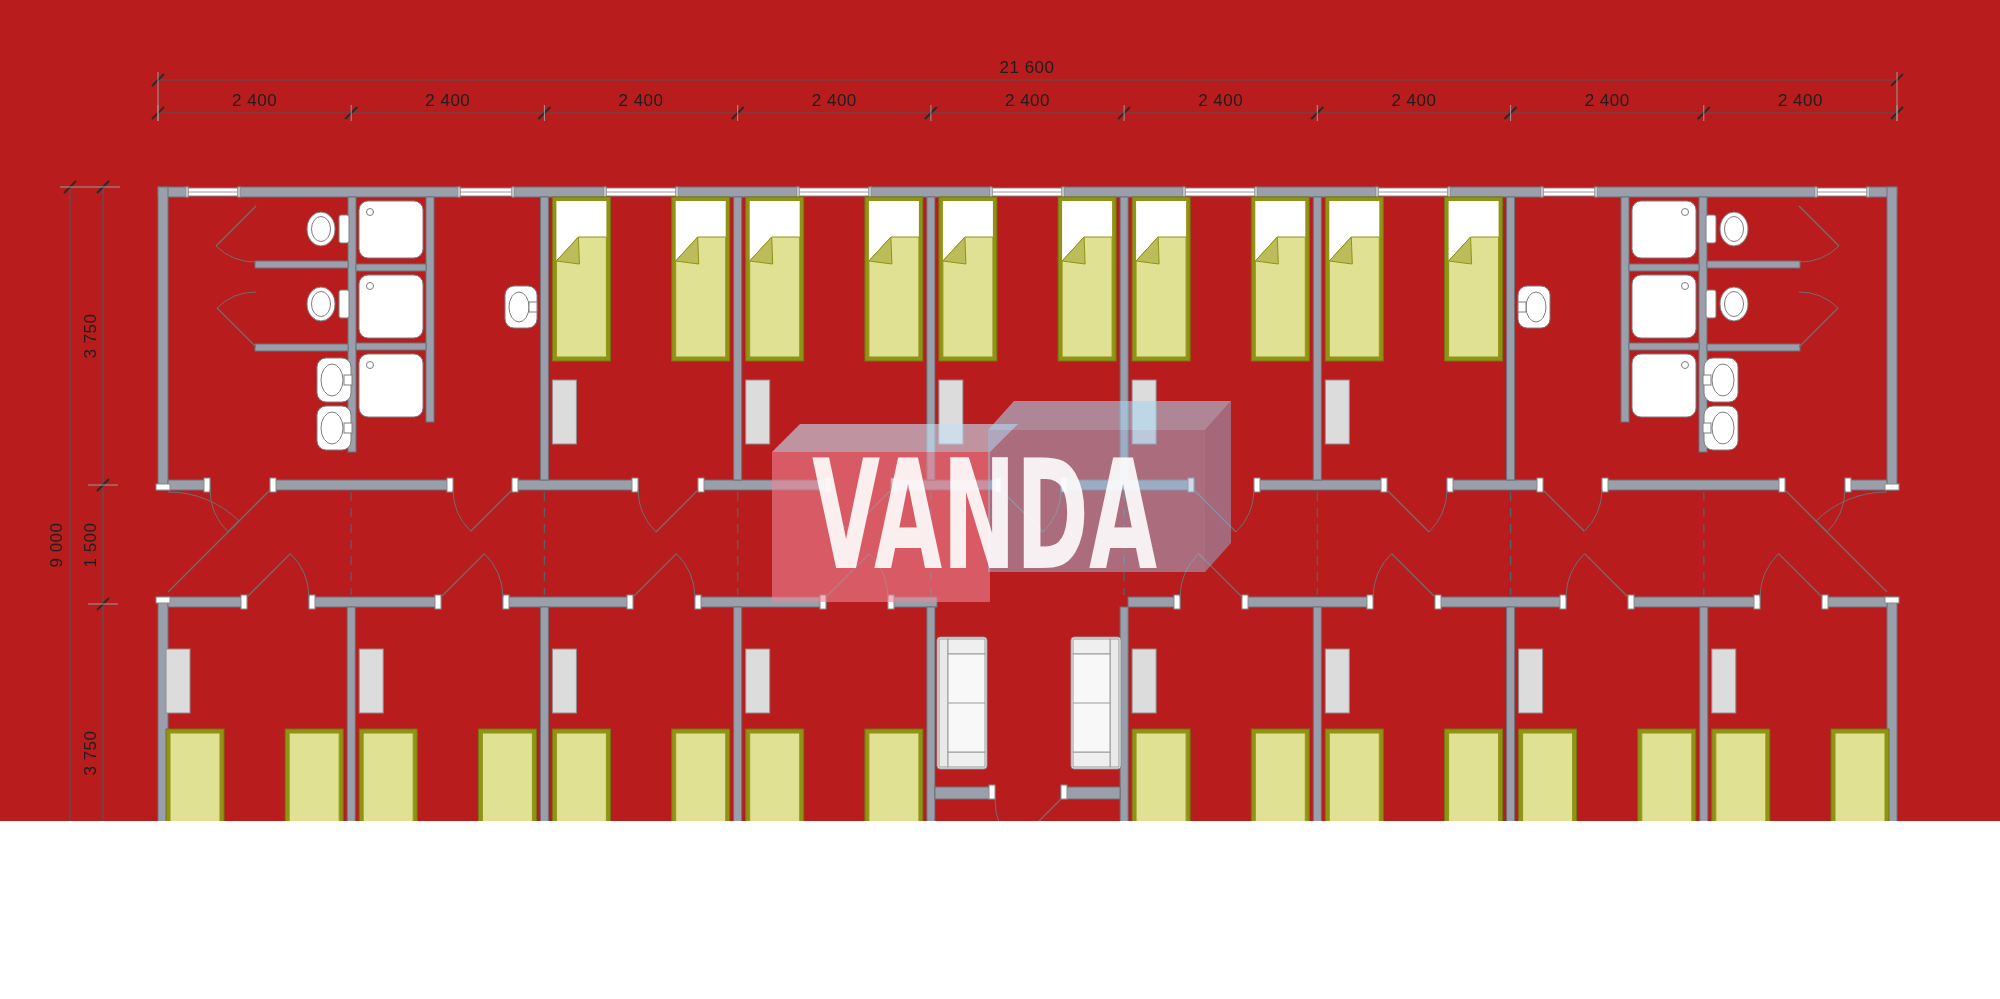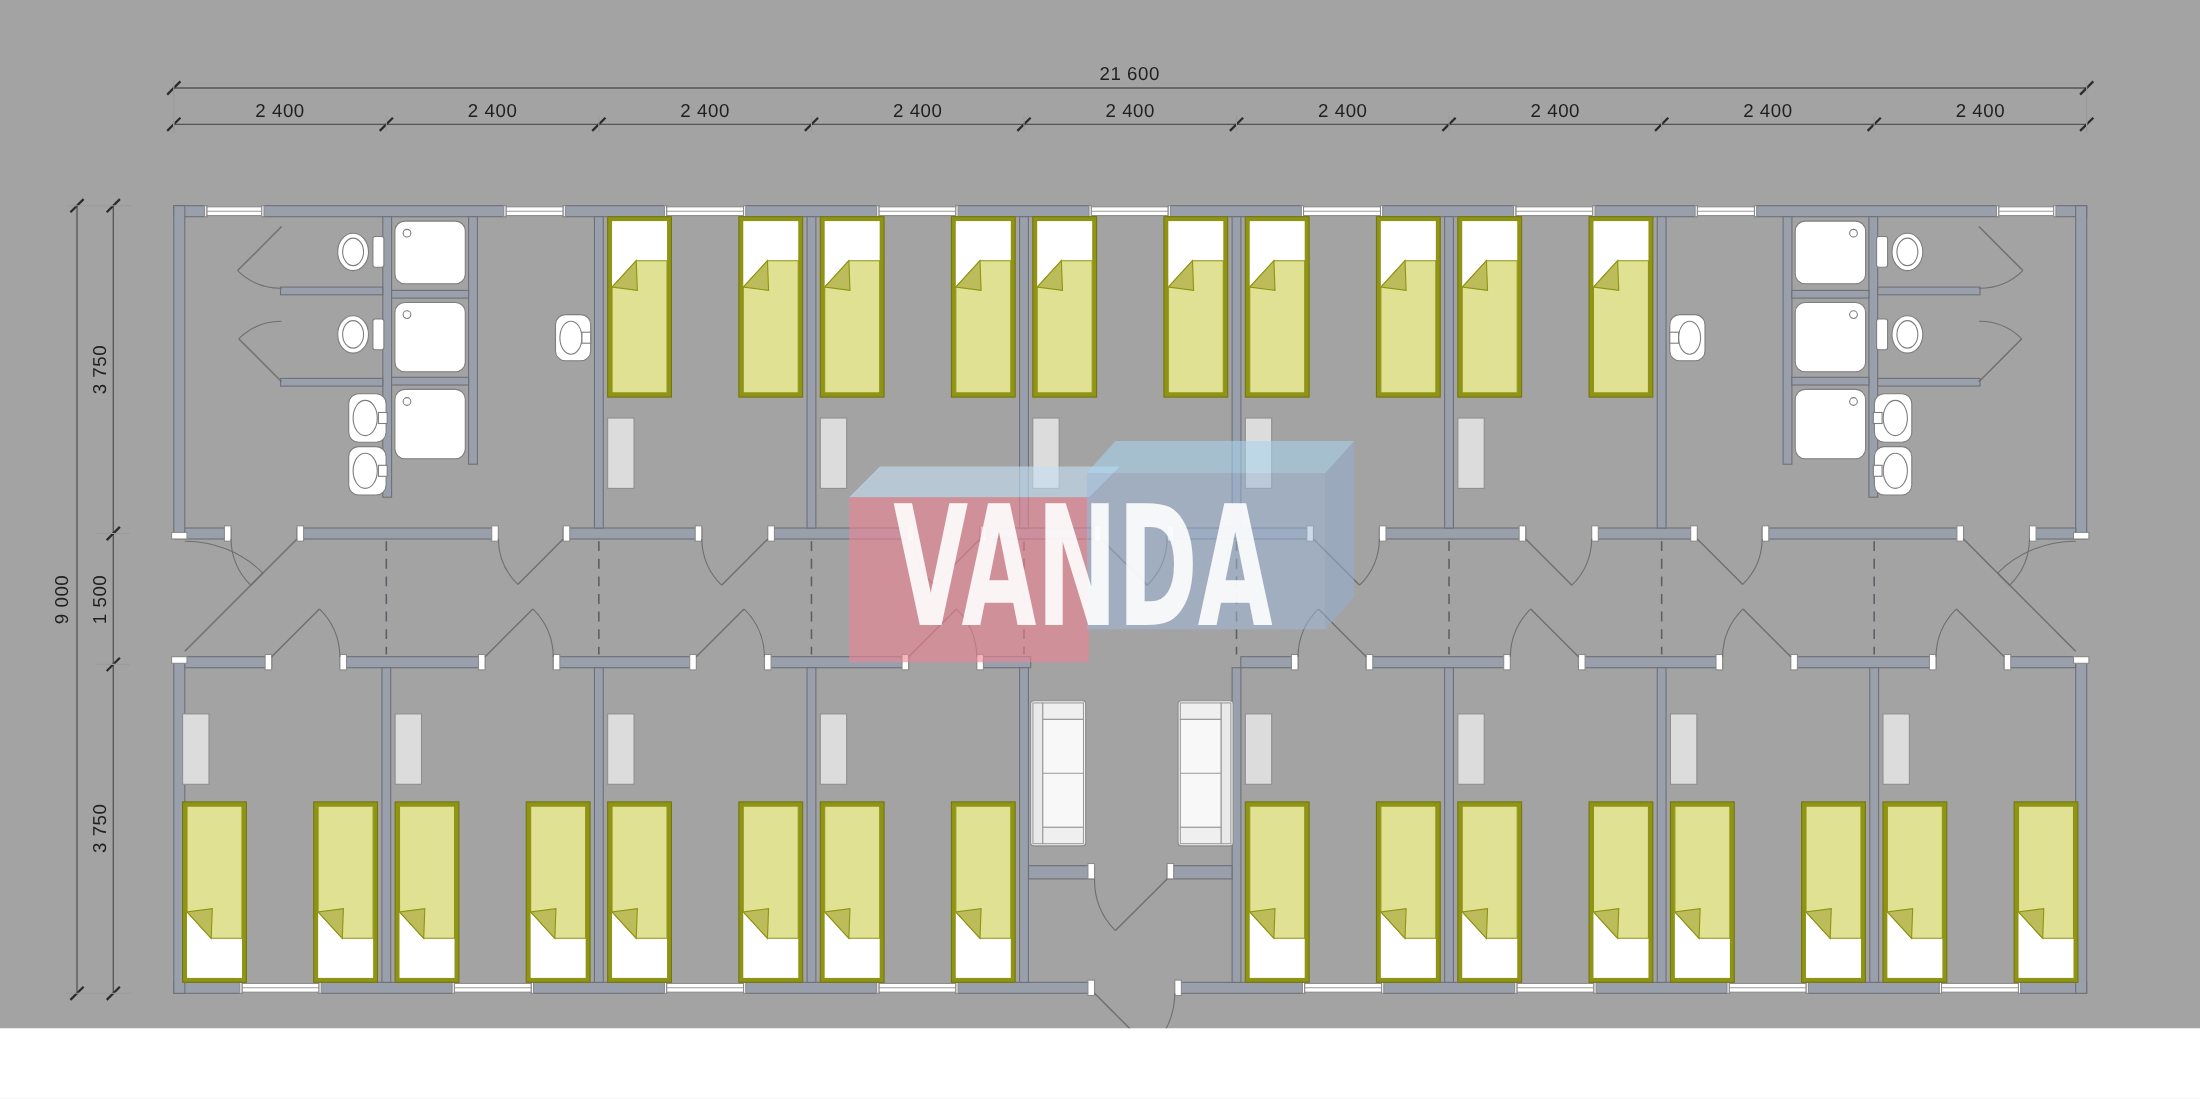--- a/index.html
+++ b/index.html
@@ -1,16 +1,16 @@
 <!DOCTYPE html>
 <html><head>
 <meta charset="utf-8">
 <style>
   html,body{margin:0;padding:0;background:#fff;}
-  #stage{position:relative;width:2000px;height:935px;background:#a3a3a3;overflow:hidden;}
+  #stage{position:relative;width:2000px;height:821px;background:#b91c1c;overflow:hidden;}
   svg{display:block;}
   text.dim{font-family:"Liberation Sans",sans-serif;font-size:17px;fill:#1f1f1f;letter-spacing:.5px;}
   text.wm{font-family:"DejaVu Sans","Liberation Sans",sans-serif;font-weight:bold;fill:#ffffff;opacity:.9;}
 </style>
 </head>
 <body>
 
 <div id="stage">
 <svg id="plan" width="2000" height="999" viewBox="0 0 2000 999" xmlns="http://www.w3.org/2000/svg">
   <g id="g-dims">

